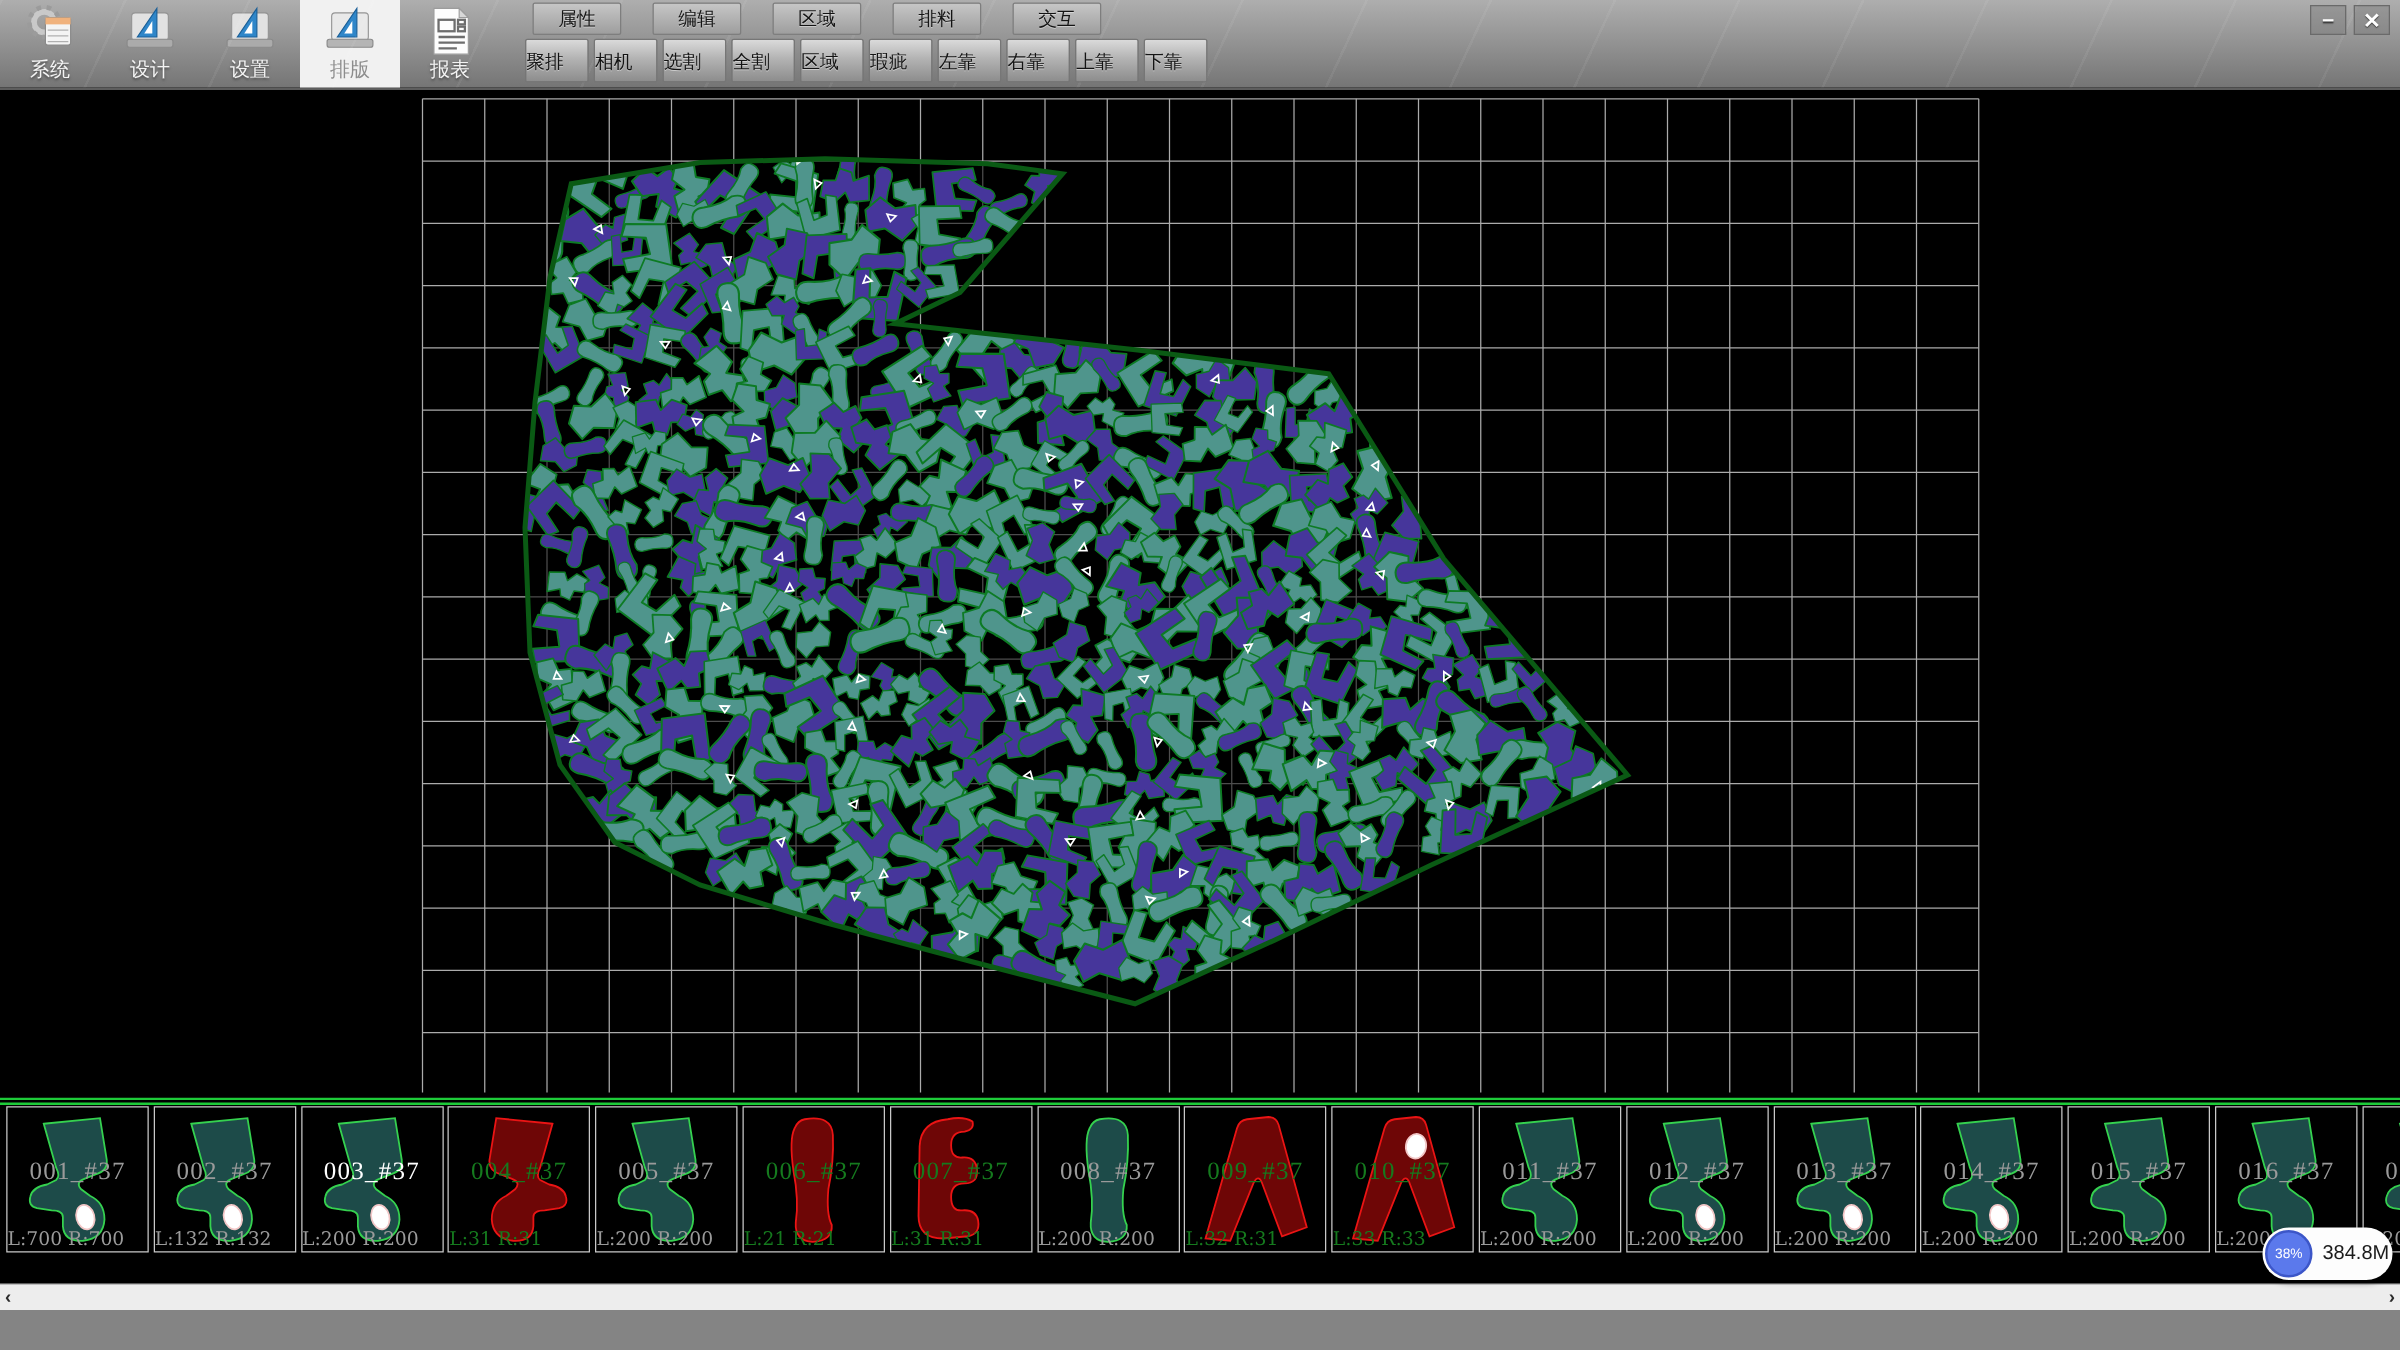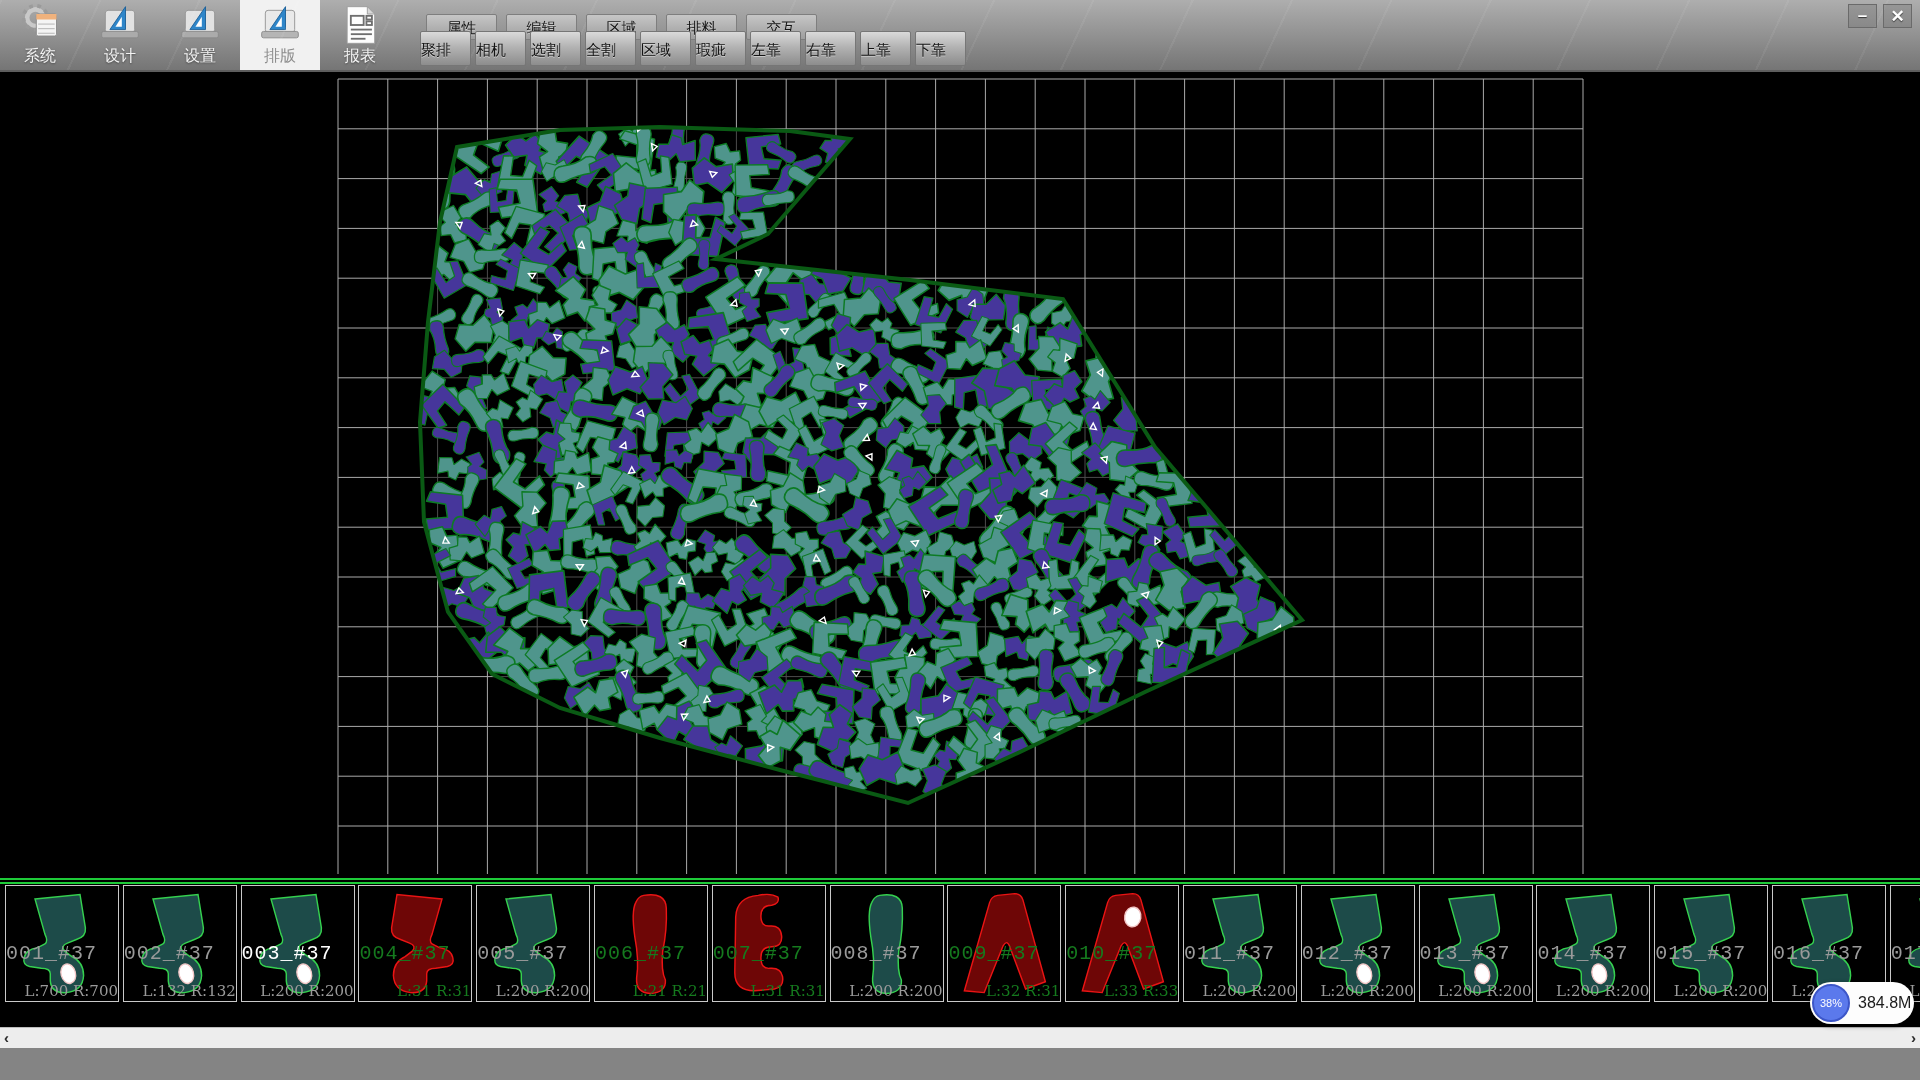--- a/index.html
+++ b/index.html
@@ -13,21 +13,21 @@
   .titlebar::after{content:"";position:absolute;inset:0;pointer-events:none;
     background:repeating-linear-gradient(115deg,rgba(255,255,255,0.06) 0 2px,rgba(0,0,0,0) 2px 90px);}
   .nav-blocks{position:absolute;left:0;top:0;height:70px;display:flex;}
   .nav-block{width:80px;height:70px;display:flex;flex-direction:column;align-items:center;
     justify-content:flex-start;padding-top:3px;box-sizing:border-box;cursor:default;}
   .nav-block .nb-icon{width:44px;height:42px;}
   .nav-block .nb-label{font-size:16px;color:#f4f4f4;text-shadow:0 1px 2px #4a4a4a;margin-top:1px;}
   .nav-block.active{background:#f1f1f1;}
   .nav-block.active .nb-label{color:#8d8d8d;text-shadow:none;}
 
-  .menu-tabs{position:absolute;left:426px;top:14px;display:flex;gap:9px;z-index:2;}
+  .menu-tabs{position:absolute;left:426px;top:2px;display:flex;gap:25px;z-index:2;}
   .menu-tab{width:71px;height:26px;line-height:26px;text-align:center;font-size:15px;color:#141414;
     background:linear-gradient(180deg,#c6c6c6,#9e9e9e);
     border:1px solid #7e7e7e;border-radius:2px;box-sizing:border-box;
     text-shadow:0 1px 0 rgba(255,255,255,0.4);}
   .tool-row{position:absolute;left:420px;top:31px;display:flex;gap:4px;z-index:2;}
   .tool-btn{width:51px;height:35px;line-height:35px;text-align:left;font-size:15px;color:#141414;
     background:linear-gradient(180deg,#dadada 0%,#b3b3b3 45%,#8d8d8d 100%);
     border:1px solid #767676;border-radius:2px;box-sizing:border-box;
     text-shadow:0 1px 0 rgba(255,255,255,0.45);}
   .win-controls{position:absolute;right:8px;top:4px;display:flex;gap:6px;z-index:2;}
@@ -39,23 +39,23 @@
   .canvas{position:absolute;left:0;top:72px;width:1920px;height:806px;background:#000;}
   .canvas svg{display:block;}
 
   
   .strip{position:absolute;left:0;top:878px;width:1920px;height:149px;background:#000;overflow:hidden;}
   .strip-line{position:absolute;left:0;top:0;width:100%;height:2px;background:#1ecb39;}
   .strip-line.second{top:4px;}
   .cell{position:absolute;top:7px;width:114px;height:117px;background:#000;
     border:1px solid #c9c9c9;box-sizing:border-box;overflow:hidden;}
   .cell svg{position:absolute;left:6px;top:4px;}
-  .cell .pname{position:absolute;left:0;top:56px;width:100%;
-    font-family:Liberation Mono, monospace;font-size:20px;letter-spacing:1px;z-index:3;}
-  .cell .plr{position:absolute;left:0;bottom:1px;width:100%;text-align:right;
+  .cell .pname{position:absolute;left:0;top:40px;width:100%;text-align:center;
+    font-family:Liberation Serif, serif;font-size:20px;letter-spacing:1px;z-index:3;}
+  .cell .plr{position:absolute;left:0;bottom:1px;width:100%;text-align:left;
     font-family:"DejaVu Serif",serif;font-size:15px;z-index:3;}
 
   
   .badge{position:absolute;left:1810px;top:982px;width:104px;height:42px;background:#fdfdfd;
     border-radius:21px;box-shadow:0 2px 5px rgba(0,0,0,0.45);z-index:10;display:flex;align-items:center;}
   .badge-circle{position:absolute;left:2px;top:2px;width:38px;height:38px;border-radius:50%;
     background:#5b79ec;border:2px solid #3c56c8;box-sizing:border-box;color:#fff;font-size:11px;
     display:flex;align-items:center;justify-content:center;}
   .badge-text{position:absolute;left:48px;top:0;height:42px;line-height:42px;
     color:#1c1c1c;font-size:16px;}

